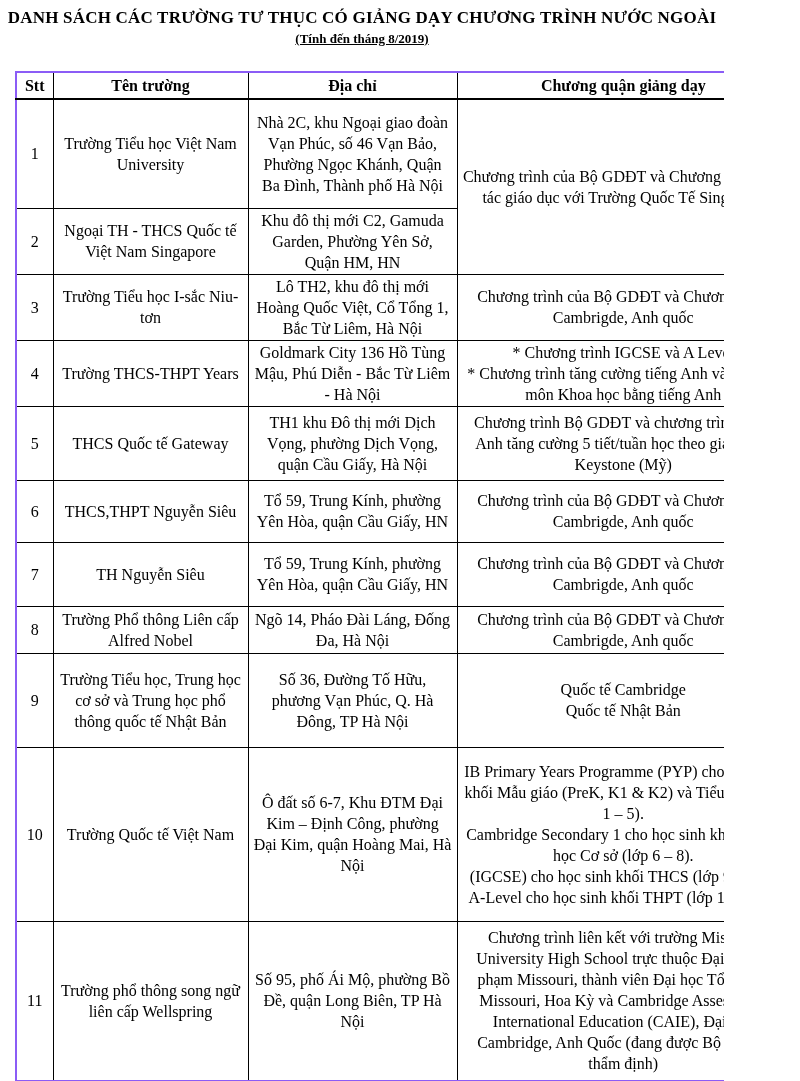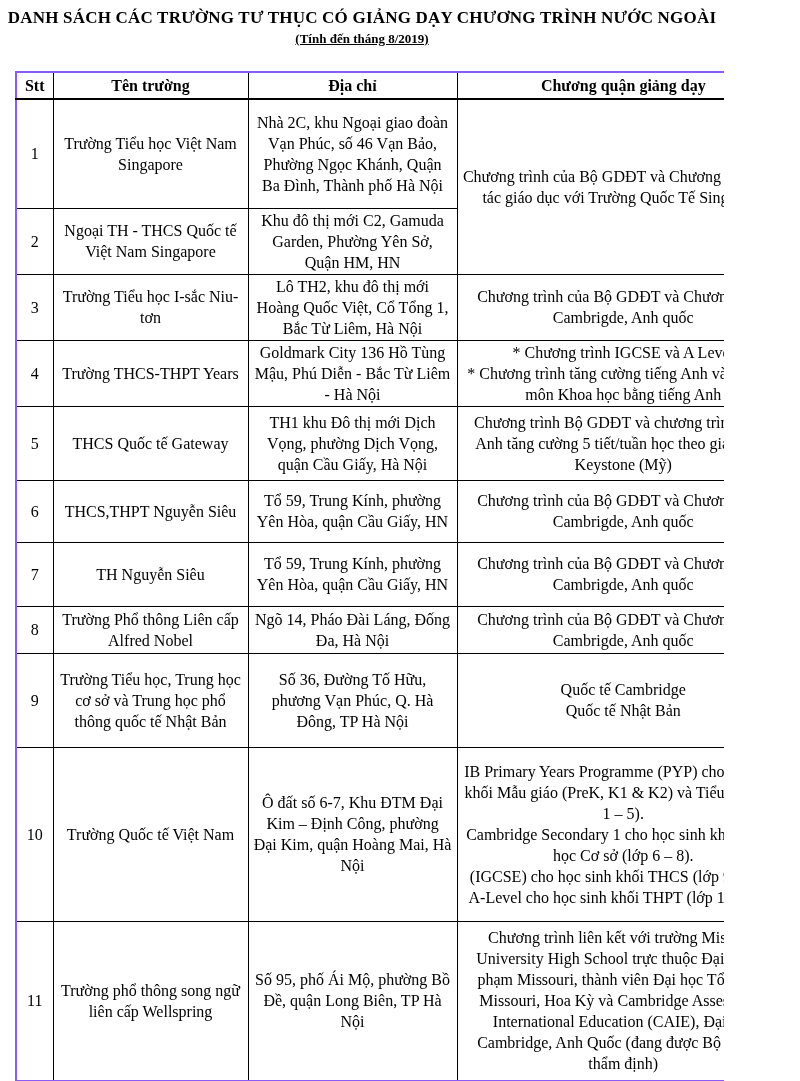--- a/index.html
+++ b/index.html
@@ -85,21 +85,21 @@
       <tr style="height:26px">
         <th>Stt</th>
         <th>Tên trường</th>
         <th>Địa chỉ</th>
         <th>Chương quận giảng dạy</th>
       </tr>
     </thead>
     <tbody>
       <tr style="height:109px">
         <td class="cell-stt">1</td>
-        <td class="cell-name">Trường Tiểu học Việt Nam Singapore</td>
+        <td class="cell-name">Trường Tiểu học Việt Nam University</td>
         <td class="cell-address">Nhà 2C, khu Ngoại giao đoàn Vạn Phúc, số 46 Vạn Bảo, Phường Ngọc Khánh, Quận Ba Đình, Thành phố Hà Nội</td>
         <td class="cell-program" rowspan="2">Chương trình của Bộ GDĐT và Chương trình hợp tác giáo dục với Trường Quốc Tế Singapore</td>
       </tr>
       <tr style="height:63px">
         <td class="cell-stt">2</td>
         <td class="cell-name">Ngoại TH - THCS Quốc tế Việt Nam Singapore</td>
         <td class="cell-address">Khu đô thị mới C2, Gamuda Garden, Phường Yên Sở, Quận HM, HN</td>
       </tr>
       <tr style="height:64px">
         <td class="cell-stt">3</td>

